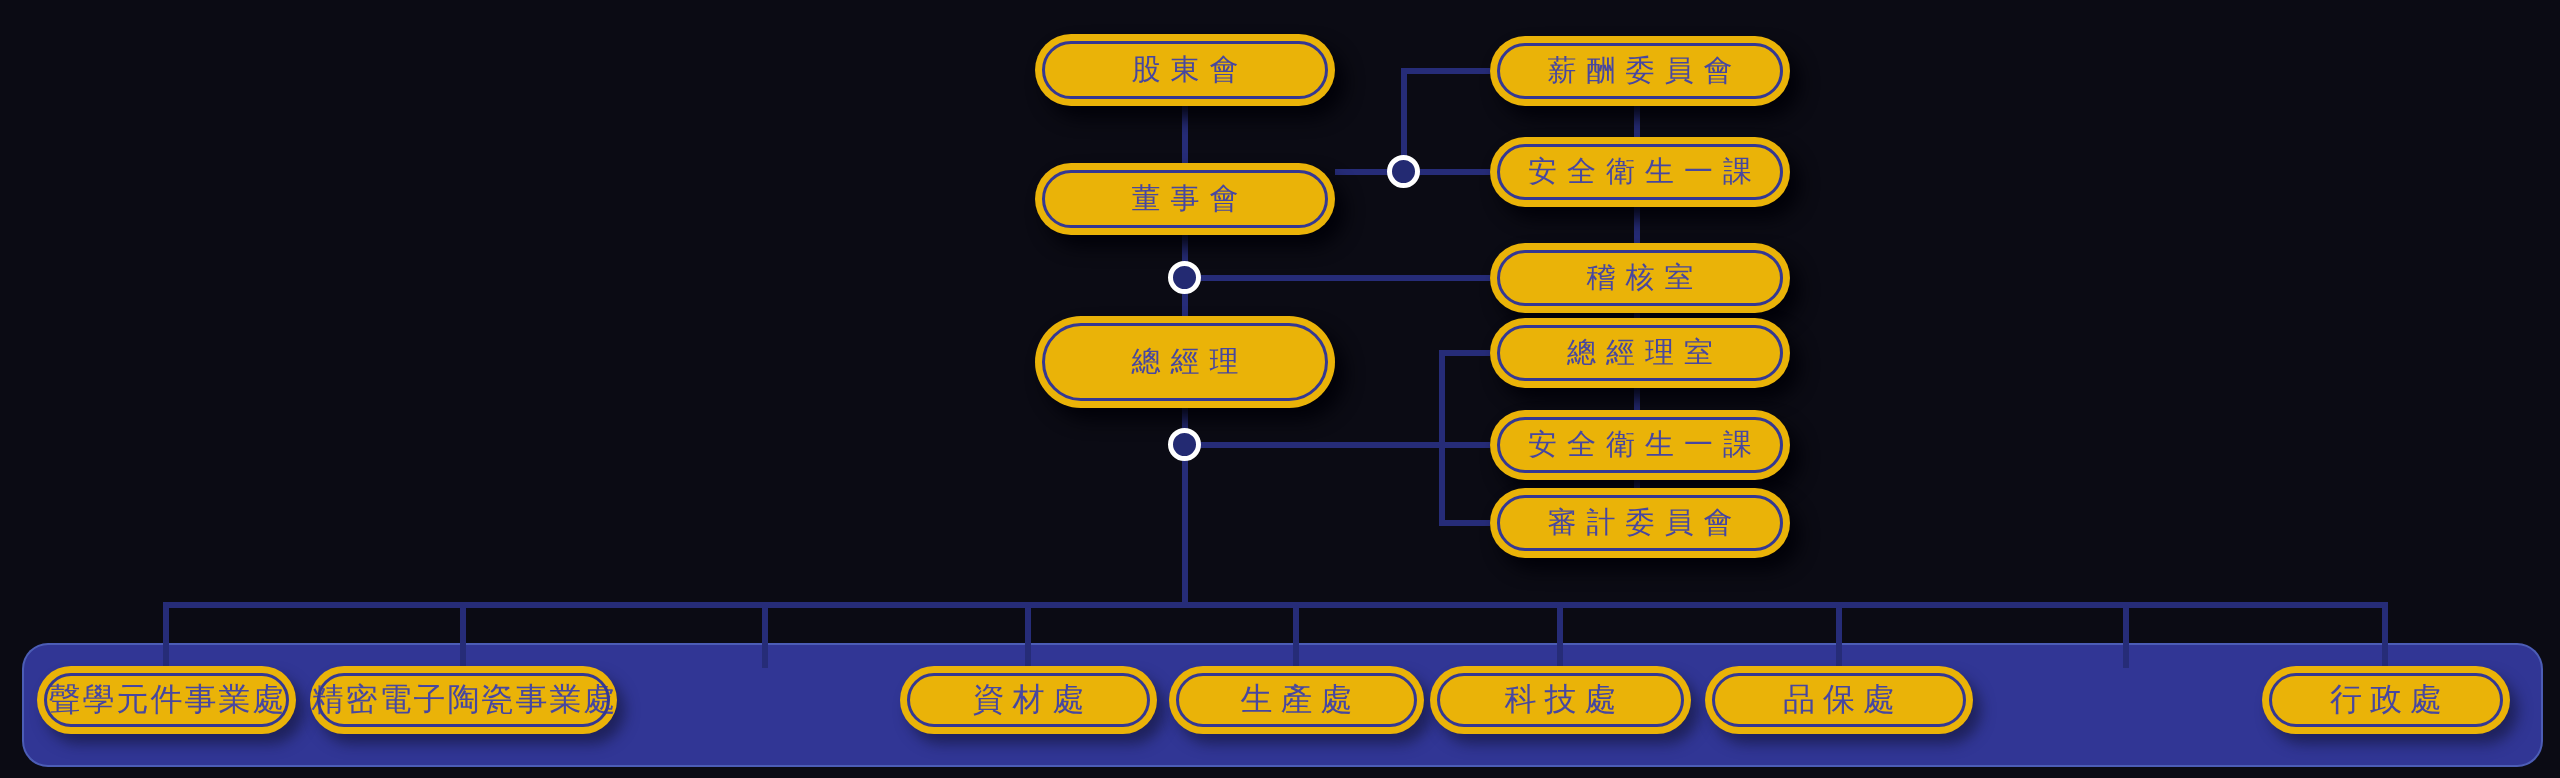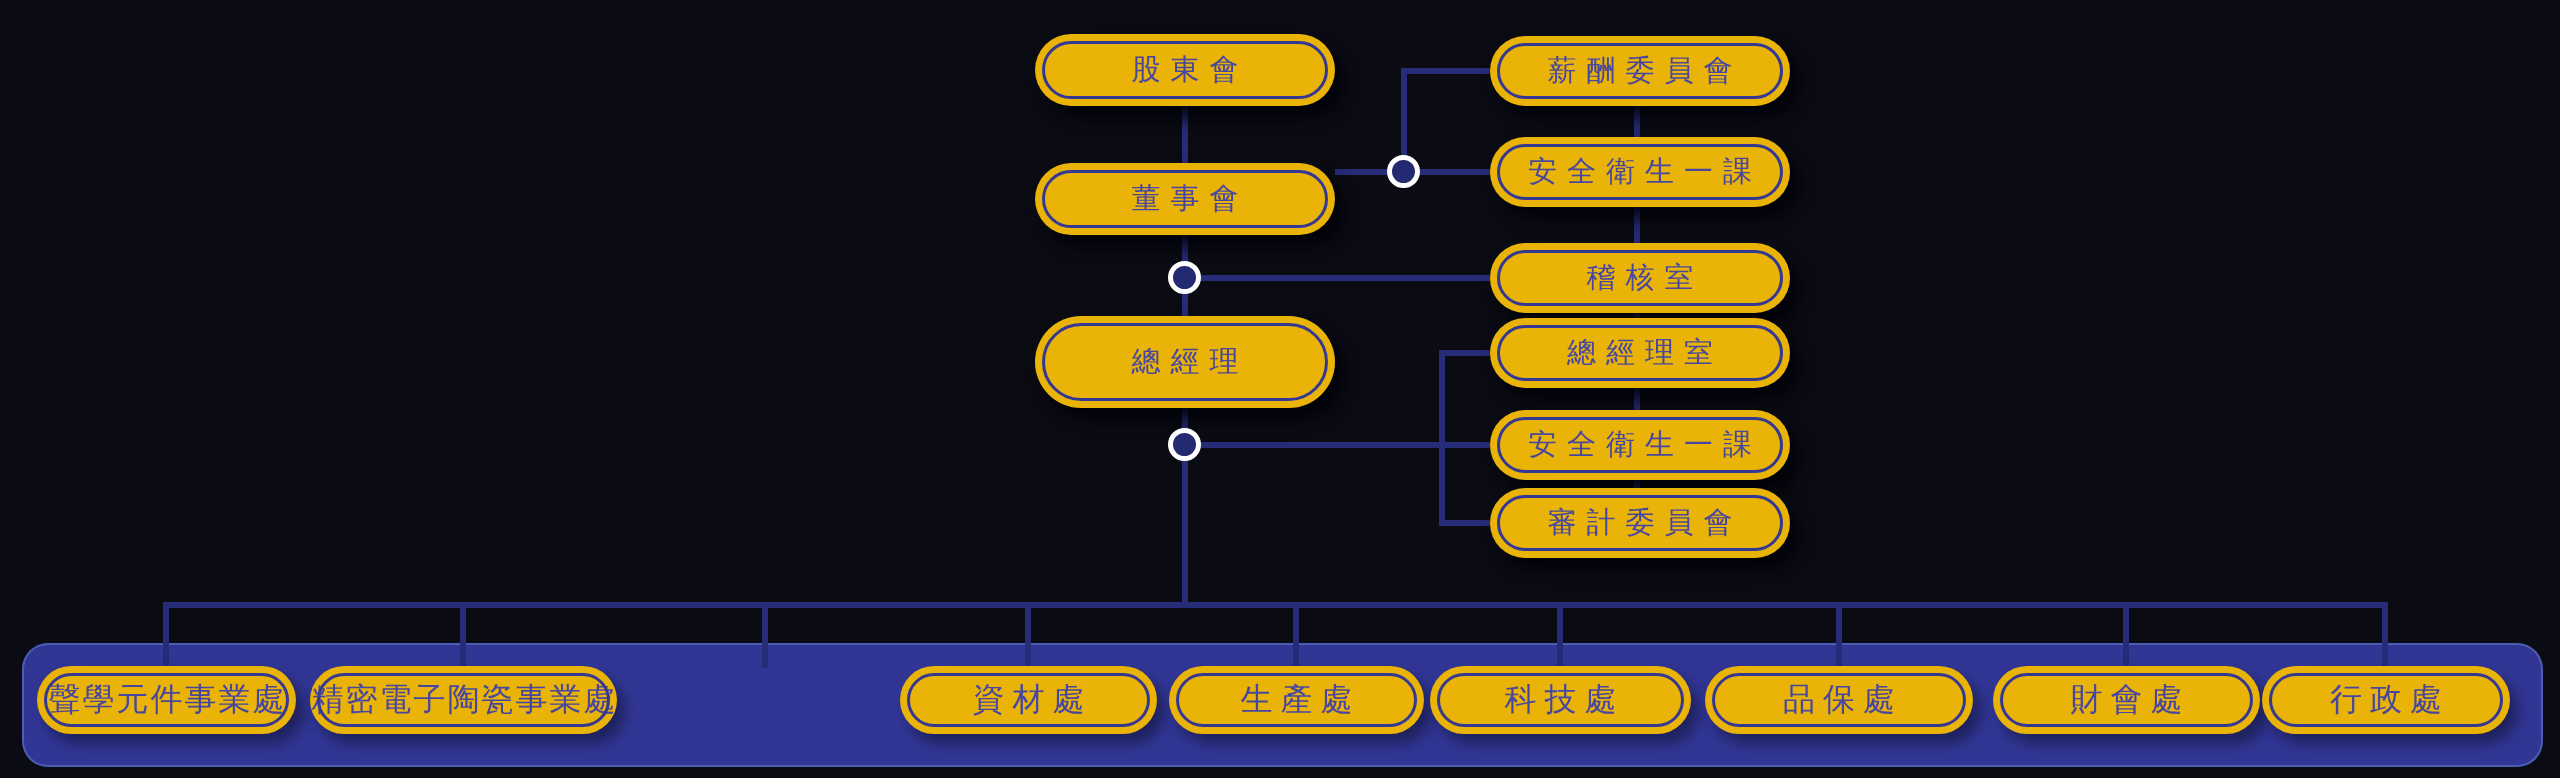--- a/index.html
+++ b/index.html
@@ -87,16 +87,15 @@
   <div class="node" style="left:1490px;top:488px;width:300px;height:70px;">審計委員會</div>
 
   <div class="band"></div>
 
   <div class="node dept tight" style="left:37px;top:666px;width:259px;height:68px;">聲學元件事業處</div>
   <div class="node dept tight" style="left:310px;top:666px;width:307px;height:68px;">精密電子陶瓷事業處</div>
   <div class="node dept" style="left:900px;top:666px;width:257px;height:68px;">資材處</div>
   <div class="node dept" style="left:1169px;top:666px;width:255px;height:68px;">生產處</div>
   <div class="node dept" style="left:1430px;top:666px;width:261px;height:68px;">科技處</div>
   <div class="node dept" style="left:1705px;top:666px;width:268px;height:68px;">品保處</div>
-  <div class="node dept" style="left:1993px;top:666px;width:267px;height:68px;">財會處</div>
   <div class="node dept" style="left:2262px;top:666px;width:248px;height:68px;">行政處</div>
 
 </div>
 
 </body></html>

